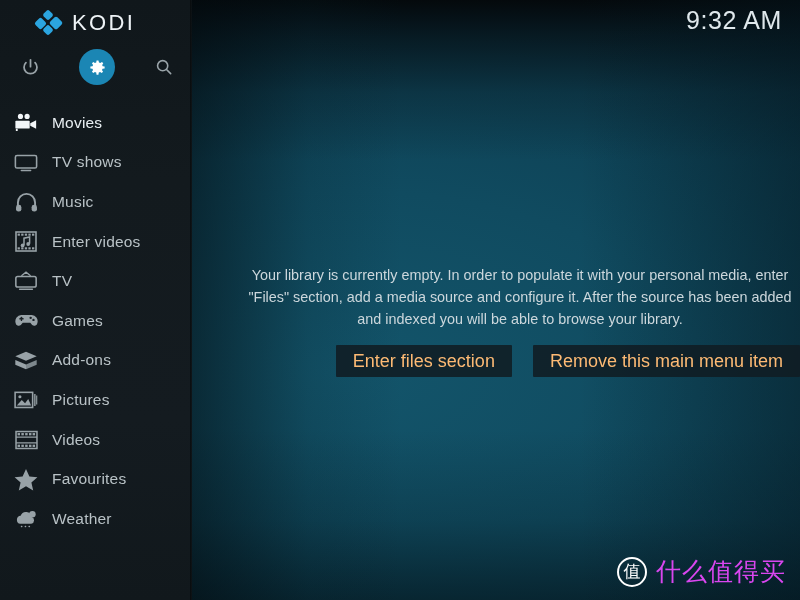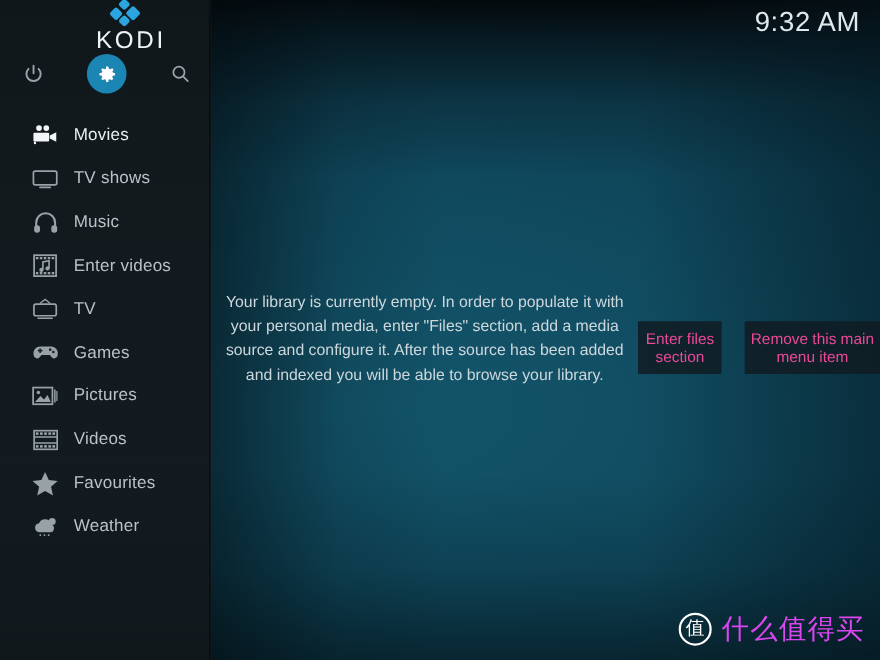--- a/index.html
+++ b/index.html
@@ -43,21 +43,21 @@
   }
   .sidebar-edge {
     position:absolute; left:190px; top:0; width:2px; height:600px;
     background:linear-gradient(to right, rgba(0,0,0,0.55), rgba(0,0,0,0.15));
     z-index:6;
   }
 
   
   .logo-row {
     position:absolute; left:0; top:0; width:192px; height:46px;
-    display:flex; align-items:center; padding-left:36px;flex-direction:column;
+    display:flex; align-items:center; padding-left:36px;
   }
   .kodi-mark { width:26px; height:24px; position:relative; flex:0 0 auto; }
   .kodi-mark i {
     position:absolute; display:block;
     background:#2ba5e0; transform:rotate(45deg);
     border-radius:2px;
   }
   .kodi-mark i.d1 { width:9px;  height:9px;  left:0px;  top:7.5px; }
   .kodi-mark i.d2 { width:8px;  height:8px;  left:8px;  top:0px;   }
   .kodi-mark i.d3 { width:8px;  height:8px;  left:8px;  top:15px;  }
@@ -78,21 +78,21 @@
   .ticon.power { left:8px; }
   .ticon.gear  { left:75px; }
   .ticon.search{ left:142px; }
   .gear-circle {
     width:36px; height:36px; border-radius:50%;
     background:#1b86b4;
     display:flex; align-items:center; justify-content:center;
   }
 
   
-  .menu { position:absolute; left:15px; top:103px; width:208px; }
+  .menu { position:absolute; left:0; top:103px; width:208px; }
   .menu-item {
     display:flex; align-items:center; height:39.6px;
     padding-left:10px;
   }
   .menu-icon {
     width:32px; height:24px; flex:0 0 auto;
     display:flex; align-items:center; justify-content:center;
   }
   .menu-label {
     margin-left:10px; font-size:15.5px; font-weight:400;
@@ -104,31 +104,31 @@
   .content {
     position:absolute; left:192px; top:0; width:608px; height:497px; z-index:4;
   }
   .clock {
     position:absolute; right:18px; top:6px;
     font-size:25px; font-weight:300; color:#dfe8ec;
     letter-spacing:0.6px;
   }
   .empty-block {
     position:absolute; left:0; right:0; top:264px;
-    display:flex; align-items:center;
+    display:flex; flex-direction:column; align-items:flex-end;
   }
   .empty-text {
     width:560px; text-align:center;
     font-size:14.4px; line-height:22px; color:#ccd7dc;
   }
   .btn-row { margin-top:15px; display:flex; gap:21px; }
   .btn {
     background:rgba(16,28,35,0.88);
-    color:#ec4899; font-size:14px;
-    padding:8px 1px; border:none; border-radius:1px;
+    color:#fdba74; font-size:18px;
+    padding:8px 17px; border:none; border-radius:1px;
     font-family:"Liberation Sans", sans-serif;
     line-height:16px;
   }
 
   
   .watermark {
     position:absolute; right:14px; bottom:12px;
     display:flex; align-items:center; gap:9px; z-index:8;
   }
   .wm-badge {
@@ -273,20 +273,30 @@
               <rect x="5.4" y="6.4" width="4.6" height="1.5" rx="0.6"></rect>
               <rect x="6.9" y="4.9" width="1.5" height="4.6" rx="0.6"></rect>
               <circle cx="17.4" cy="6.2" r="1.25"></circle>
               <circle cx="20.4" cy="8.4" r="1.25"></circle>
             </g>
           </svg>
         </span>
         <span class="menu-label">Games</span>
       </div>
 
+      <div class="menu-item">
+        <span class="menu-icon">
+          <svg width="24" height="21" viewBox="0 0 26 22">
+            <path d="M13 1.4 L24.6 6.4 L13 11.4 L1.4 6.4 Z" fill="#98a2a7"></path>
+            <path d="M1.4 10.4 L13 15.4 L13 20.6 L1.4 15.6 Z" fill="#98a2a7"></path>
+            <path d="M24.6 10.4 L13 15.4 L13 20.6 L24.6 15.6 Z" fill="#7d878c"></path>
+          </svg>
+        </span>
+        <span class="menu-label">Add-ons</span>
+      </div>
 
       <div class="menu-item">
         <span class="menu-icon">
           <svg width="24" height="20" viewBox="0 0 26 21">
             <rect x="1.2" y="2.2" width="19" height="16.4" stroke="#98a2a7" stroke-width="1.7" fill="none"></rect>
             <path d="M22.6 4 L22.6 17" stroke="#98a2a7" stroke-width="1.5"></path>
             <path d="M24.6 5.6 L24.6 15.4" stroke="#98a2a7" stroke-width="1.2"></path>
             <circle cx="6.4" cy="7" r="1.7" fill="#98a2a7"></circle>
             <path d="M3 16.4 L8.4 10.6 L12 14 L15.4 9.4 L18.6 16.4 Z" fill="#98a2a7"></path>
           </svg>

